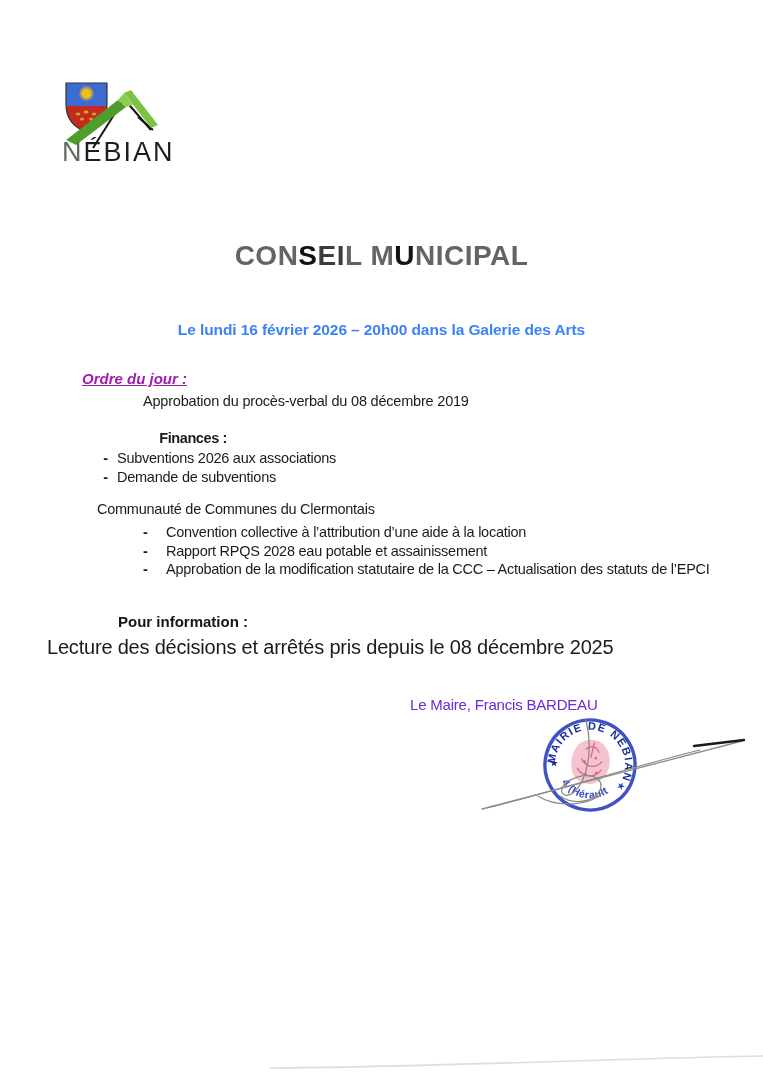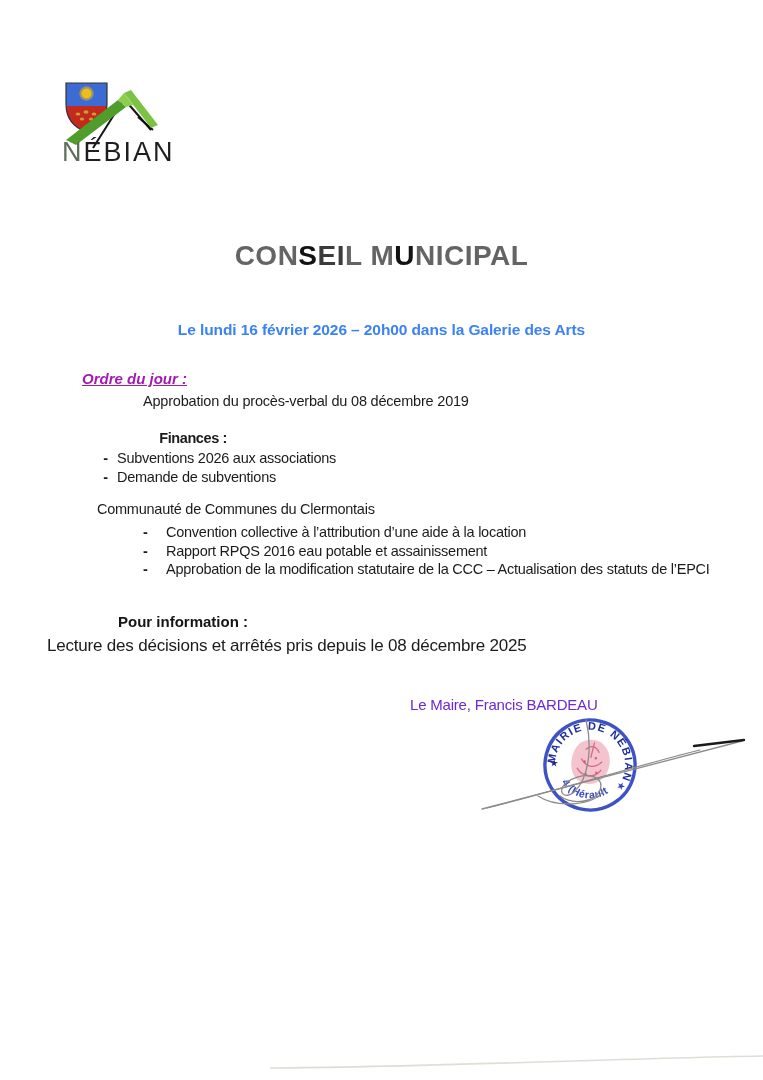--- a/index.html
+++ b/index.html
@@ -39,21 +39,21 @@
   .sec .sec-heading{line-height:19px;}
   .sec .sec-heading.bold{font-weight:bold;letter-spacing:-0.4px;}
   .bullet-row{display:flex;line-height:18.6px;}
   .bullet-row .dash{width:23px;flex:0 0 23px;font-weight:bold;}
   .sec-finances{left:50px;top:429px;text-align:center;}
   .sec-finances .rows{margin-left:44px;margin-top:1px;}
   .sec-ccc{left:62px;top:500px;margin-left:35px;}
   .sec-ccc .rows{margin-left:46px;margin-top:4px;}
   
   .info-heading{position:absolute;left:118px;top:613px;font-size:15px;font-weight:bold;color:#151515;}
-  .info-text{position:absolute;left:47px;top:636px;font-size:17px;letter-spacing:-0.2px;color:#1b1b1b;}
+  .info-text{position:absolute;left:47px;top:636px;font-size:20px;letter-spacing:-0.2px;color:#1b1b1b;}
   
   .signer-line{position:absolute;left:410px;top:696px;font-size:15px;letter-spacing:-0.2px;color:#6d28d9;}
   .stamp-svg{position:absolute;left:420px;top:692px;pointer-events:none;}
   .logo-svg{position:absolute;left:58px;top:76px;pointer-events:none;}
   .edge-svg{position:absolute;left:0;top:1040px;pointer-events:none;}
   .stamp-text{font-family:"Liberation Sans",sans-serif;font-weight:bold;}
 </style>
 </head>
 <body>
 
@@ -119,21 +119,21 @@
 
   <div class="sec sec-ccc">
     <div class="sec-heading">Communauté de Communes du Clermontais</div>
     <div class="rows">
       <div class="bullet-row">
         <span class="dash">-</span>
         <span>Convention collective à l’attribution d’une aide à la location</span>
       </div>
       <div class="bullet-row">
         <span class="dash">-</span>
-        <span>Rapport RPQS 2016 eau potable et assainissement</span>
+        <span>Rapport RPQS 2028 eau potable et assainissement</span>
       </div>
       <div class="bullet-row">
         <span class="dash">-</span>
         <span>Approbation de la modification statutaire de la CCC – Actualisation des statuts de l’EPCI</span>
       </div>
     </div>
   </div>
 
   <div class="info-heading">Pour information :</div>
   <div class="info-text">Lecture des décisions et arrêtés pris depuis le 08 décembre 2025</div>

